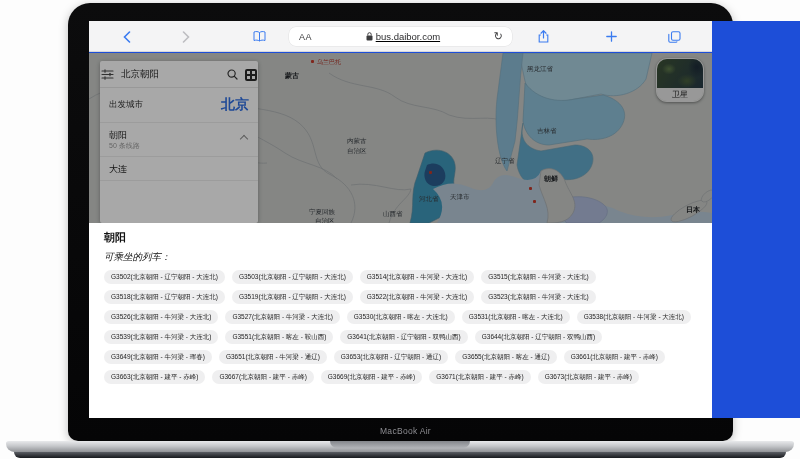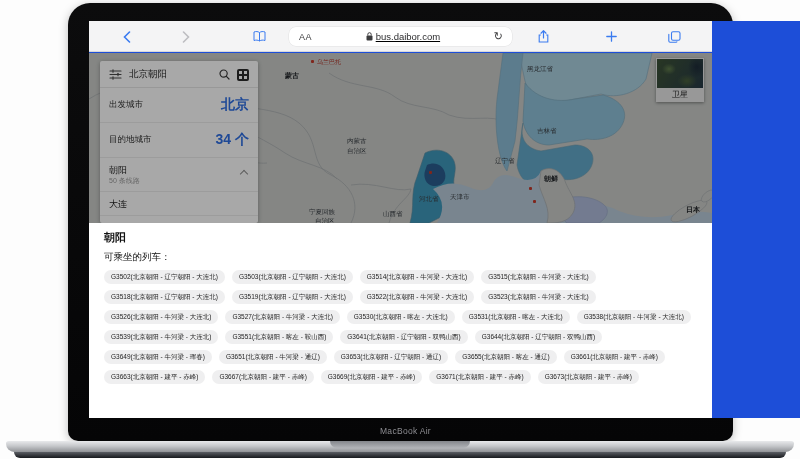--- a/index.html
+++ b/index.html
@@ -35,32 +35,32 @@
   .page { position:absolute; left:0; top:32px; width:623px; height:365px; background:#fff; overflow:hidden; }
 
   
   .map-section { position:absolute; left:0; top:0; width:623px; height:170px; overflow:hidden; filter:brightness(.66); background:#c9cbc8; }
   .map-svg { position:absolute; left:0; top:0; }
   .ml { position:absolute; font-size:6.5px; color:#3a3f44; white-space:nowrap; }
   .ml.bold { font-size:7px; color:#212428; font-weight:bold; }
   .ml.red { font-size:6px; color:#b03a2e; }
   .dot { position:absolute; width:3px; height:3px; background:#c0392b; border-radius:1px; }
   .sat { position:absolute; right:8px; top:5px; width:48px; height:44px; border:1px solid rgba(255,255,255,.55);
-         border-radius:0; overflow:hidden; display:flex; flex-direction:column; box-shadow:0 1px 3px rgba(0,0,0,.4); }
+         border-radius:11px; overflow:hidden; display:flex; flex-direction:column; box-shadow:0 1px 3px rgba(0,0,0,.4); }
   .sat-img { flex:1; background:
       radial-gradient(10px 8px at 12px 10px,#5f7a4a,transparent 70%),
       radial-gradient(14px 10px at 30px 22px,#49603c,transparent 70%),
       radial-gradient(12px 14px at 40px 8px,#1d2b38,transparent 75%),
       linear-gradient(120deg,#3d5236,#273a46); }
   .sat-label { height:13px; background:rgba(235,235,235,.85); font-size:8px; color:#222; display:flex; align-items:center; justify-content:center; }
 
   
   .panel { position:absolute; left:11px; top:8px; width:158px; height:162px; background:#fff; border-radius:2px;
            box-shadow:0 1px 4px rgba(0,0,0,.3); overflow:hidden; }
-  .panel-header { display:flex; align-items:center; gap:7px; padding:7px 9px 6px; border-bottom:1px solid #e7e7e7; }
+  .panel-header { display:flex; align-items:center; gap:7px; padding:7px 1px 6px; border-bottom:1px solid #e7e7e7; }
   .panel-title { flex:1; font-size:9.5px; color:#1f1f1f; }
   .grid-icon { width:12px; height:12px; background:#2b2b2b; border-radius:2px; position:relative; }
   .grid-icon::before { content:""; position:absolute; left:2px; top:2px; width:8px; height:8px;
       background:linear-gradient(#fff,#fff) 0 0/3px 3px no-repeat, linear-gradient(#fff,#fff) 5px 0/3px 3px no-repeat,
                  linear-gradient(#fff,#fff) 0 5px/3px 3px no-repeat, linear-gradient(#fff,#fff) 5px 5px/3px 3px no-repeat; }
   .panel-row { display:flex; align-items:center; justify-content:space-between; padding:8px 9px; border-bottom:1px solid #ececec; }
   .panel-row .lbl { font-size:8.5px; color:#2e2e2e; }
   .panel-row .val { font-size:14px; color:#2f6fe4;font-weight:bold; }
   .city-row { position:relative; padding:6px 9px 5px; border-bottom:1px solid #ececec; }
   .city-name { font-size:9px; color:#222; line-height:12px; }
@@ -69,21 +69,21 @@
           border-left:1.4px solid #8d8d8d; border-bottom:1.4px solid #8d8d8d; }
   .chev[data-dir="down"] { transform:rotate(-45deg); top:11px; }
   .chev[data-dir="up"]   { transform:rotate(135deg); }
 
   
   .results { position:absolute; left:0; top:170px; width:623px; height:195px; background:#fff; padding:7px 15px 0; overflow:hidden; }
   .city-title { font-size:11px; font-weight:bold; color:#111; margin-bottom:6px; }
   .tags { display:flex; gap:8px; margin-bottom:7px; }
   .tag { background:#efeff0; border-radius:8px; padding:3px 9px; font-size:8px; font-weight:600; color:#222; white-space:nowrap; }
   .min-time { font-size:9.5px; color:#111; margin-bottom:4px; }
-  .trains-label { font-size:9.5px; color:#111; margin-bottom:6px; }
+  .trains-label { font-size:9.5px; color:#111; margin-bottom:6px;font-style:italic; }
   .trains { display:flex; flex-wrap:wrap; gap:6px 7px; }
   .train-pill { background:#efeff0; border-radius:8px; padding:2.5px 7px; font-size:6.5px; font-weight:500; color:#222; white-space:nowrap; }
 </style>
 </head>
 <body>
 
 <div class="stage">
 
   <div class="bezel">
     <div class="bezel-label">MacBook Air</div>
@@ -220,24 +220,20 @@
             <svg width="11" height="11" viewBox="0 0 11 11">
               <circle cx="4.6" cy="4.6" r="3.6" fill="none" stroke="#3a3a3a" stroke-width="1.2"></circle>
               <path d="M7.4 7.4 L10 10" stroke="#3a3a3a" stroke-width="1.2" stroke-linecap="round"></path>
             </svg>
             <span class="grid-icon"></span>
           </div>
           <div class="panel-row">
             <span class="lbl">出发城市</span>
             <span class="val">北京</span>
           </div>
-          <div class="panel-row">
-            <span class="lbl">目的地城市</span>
-            <span class="val">34 个</span>
-          </div>
           <div>
 
               <div class="city-row">
                 <div class="city-name">朝阳</div>
                 <div class="city-routes">50 条线路</div>
                 <span class="chev" data-dir="up"></span>
               </div>
 
 
               <div class="city-row">

